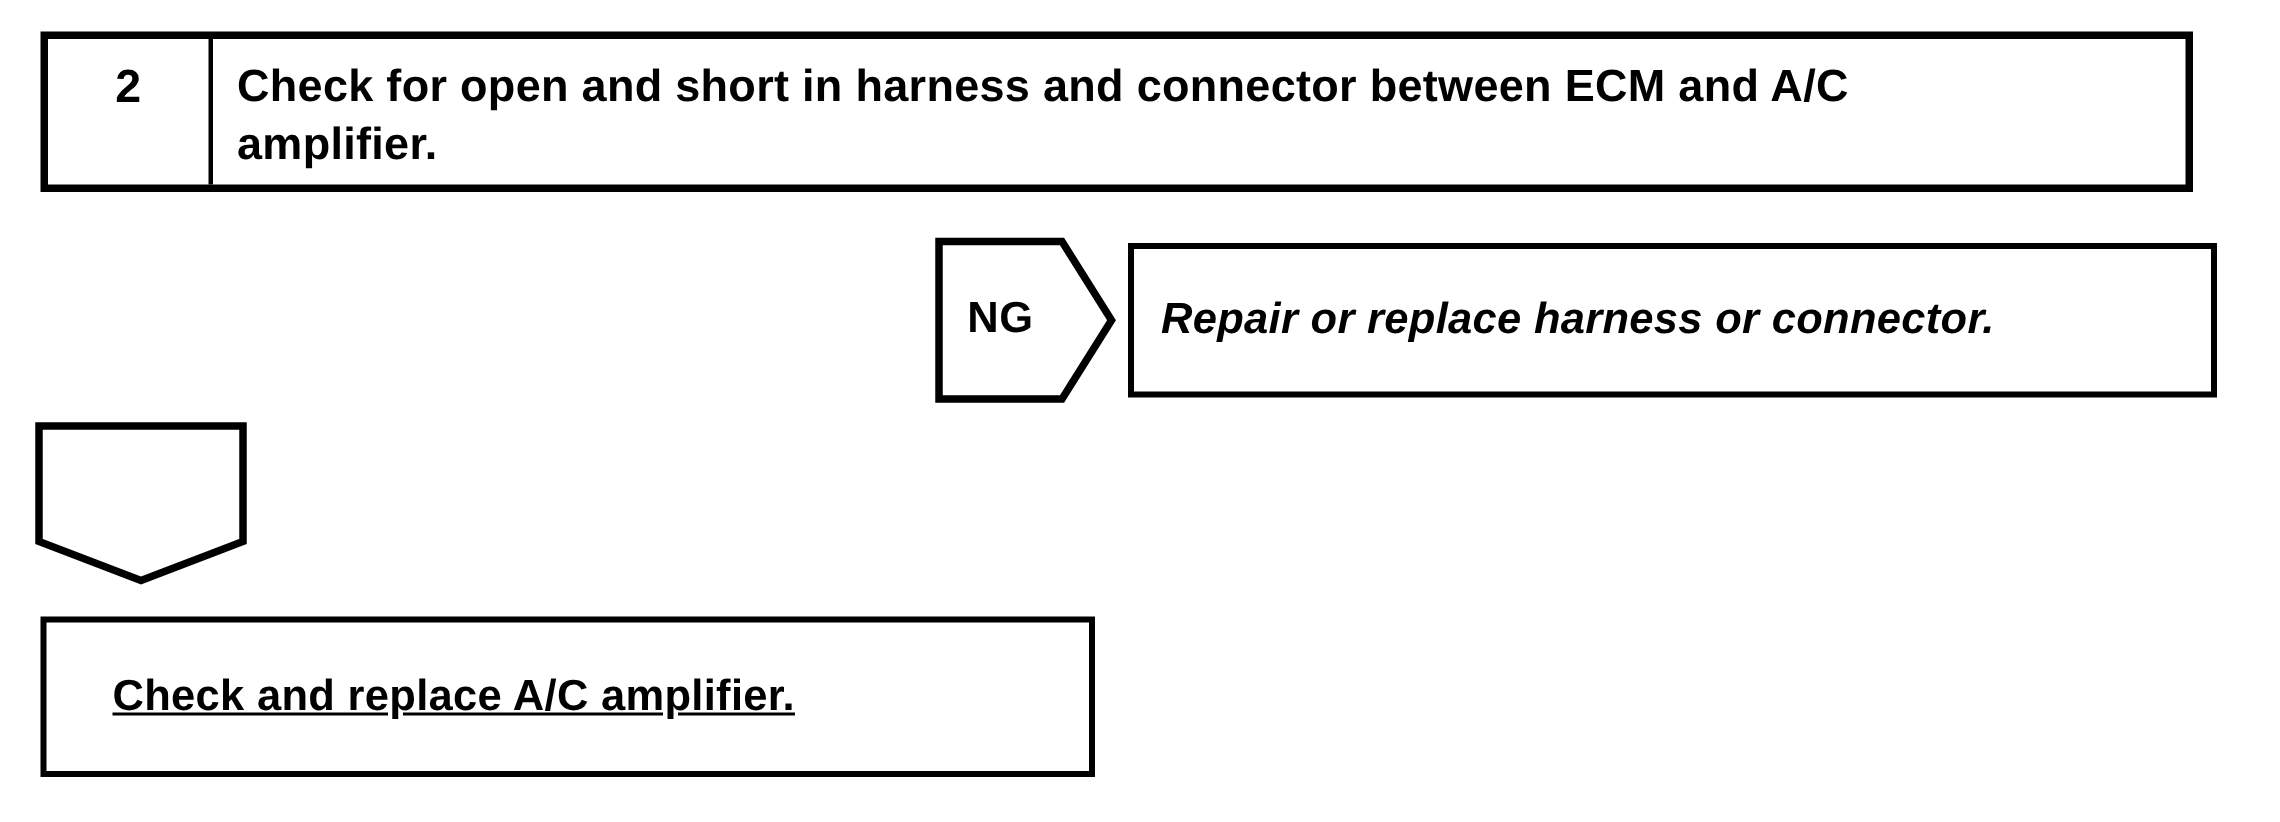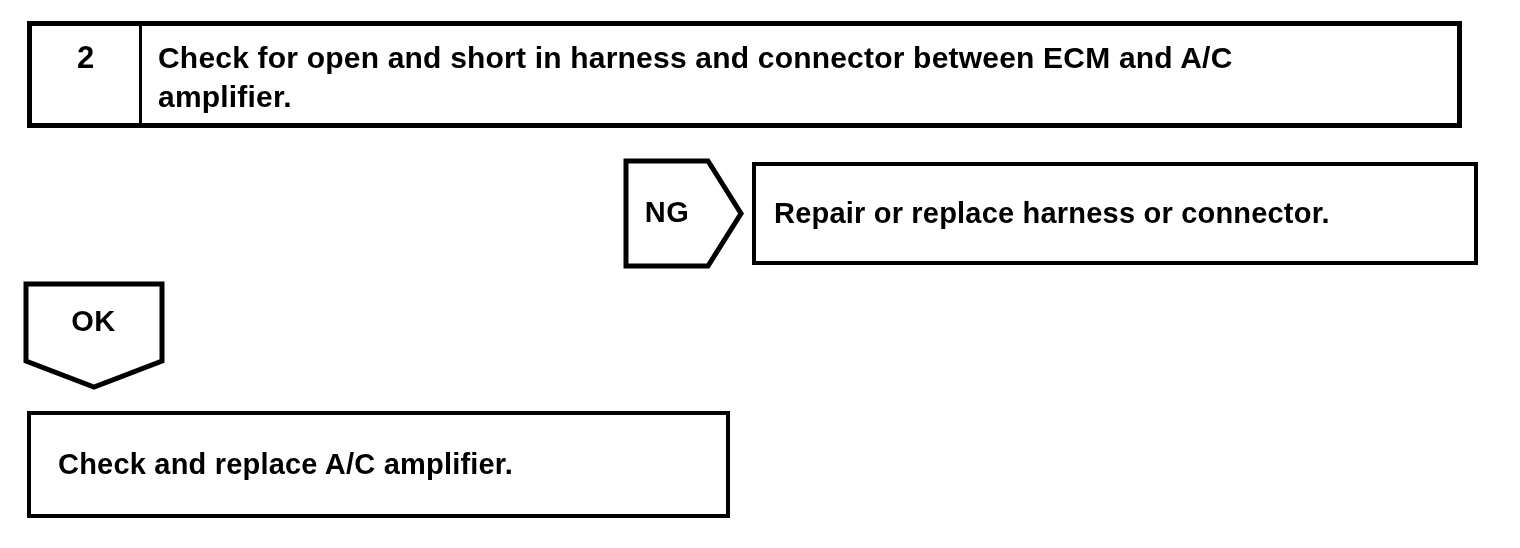--- a/index.html
+++ b/index.html
@@ -88,27 +88,29 @@
     background: #ffffff;
     font-size: 29px;
     letter-spacing: 0.2px;
   }
   .repair-box {
     left: 752px;
     top: 162px;
     width: 726px;
     height: 103px;
     padding-left: 18px;
+    font-style: italic;
   }
   .final-box {
     left: 27px;
     top: 411px;
     width: 703px;
     height: 107px;
-    padding-left: 27px;
+    padding-left: 44px;
+    text-decoration: underline;
   }
 </style>
 </head>
 <body>
 
 <div class="canvas">
 
   <div class="step-box">
     <div class="step-num-cell">
       <span>2</span>
@@ -123,19 +125,18 @@
   </svg>
   <div class="connector-label ng-label">NG</div>
 
   <div class="action-box repair-box">
     <span>Repair or replace harness or connector.</span>
   </div>
 
   <svg class="shape ok-shape" width="142" height="110" viewBox="0 0 142 110">
     <polygon points="3,3 139,3 139,80 71,106 3,80"></polygon>
   </svg>
-  <div class="connector-label ok-label">OK</div>
 
   <div class="action-box final-box">
     <span>Check and replace A/C amplifier.</span>
   </div>
 
 </div>
 
 </body></html>

